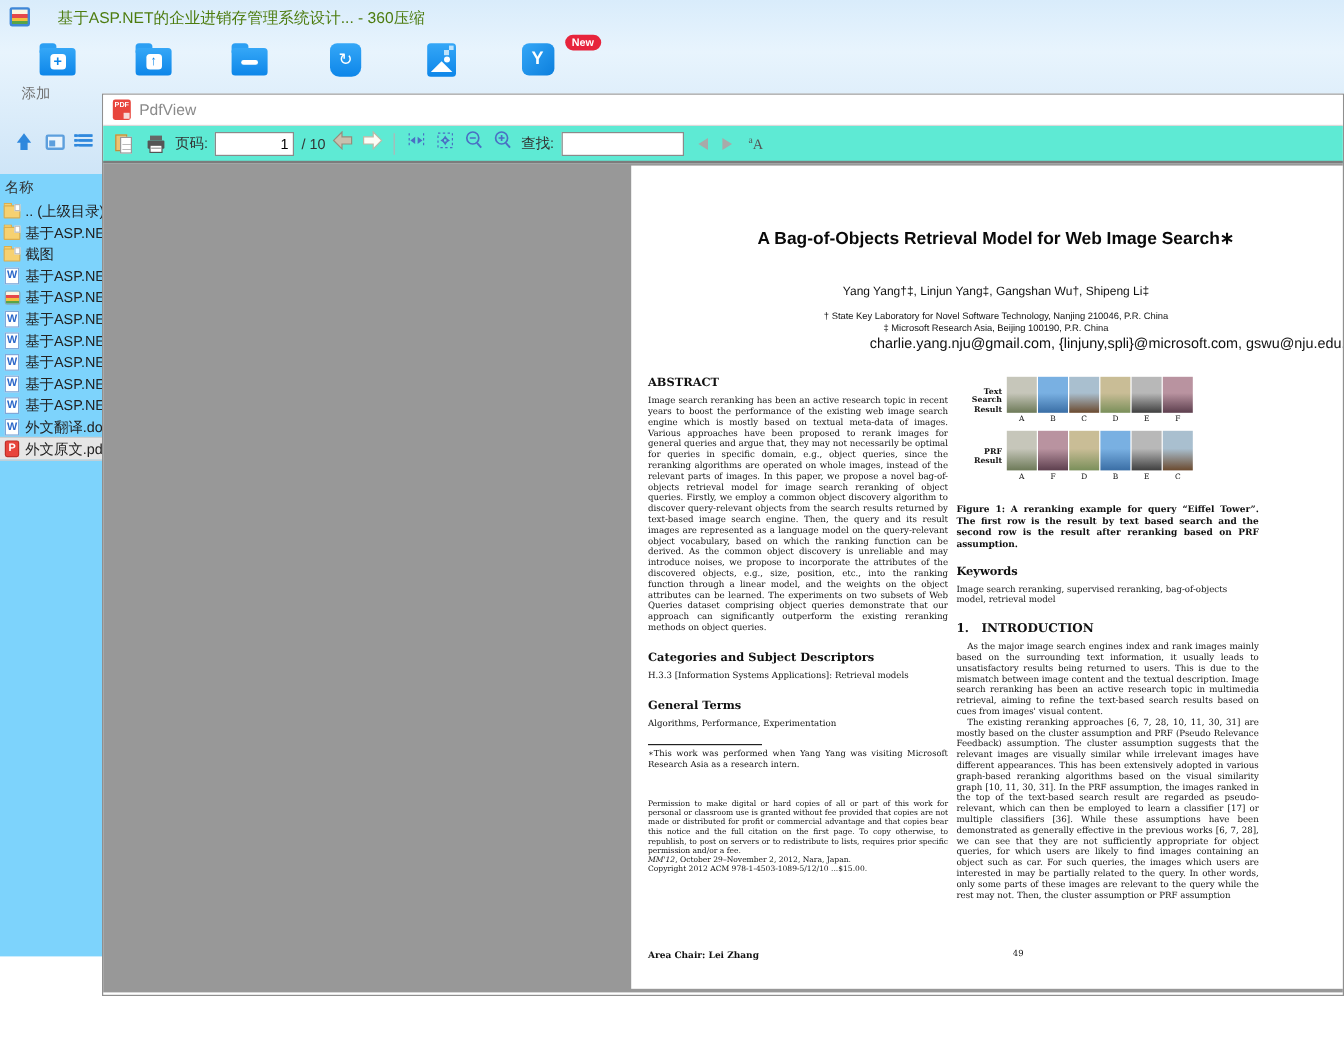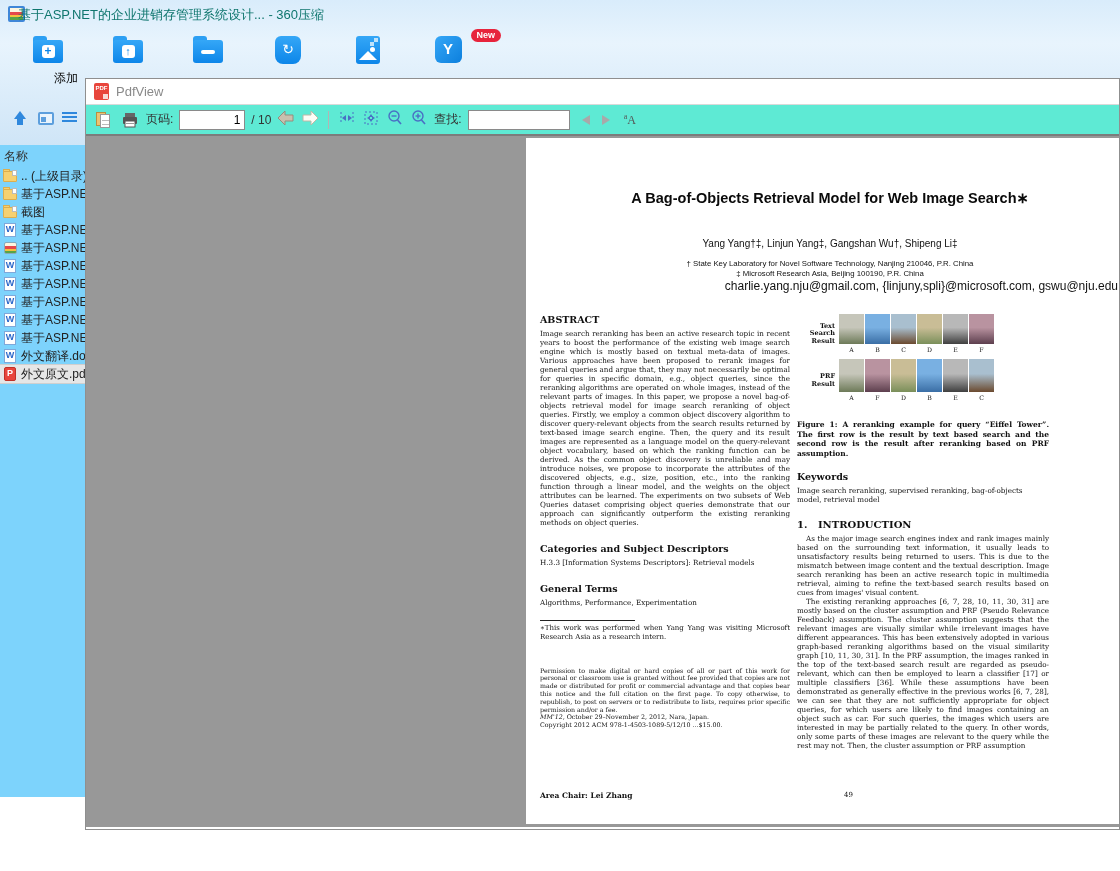--- a/index.html
+++ b/index.html
@@ -5,21 +5,21 @@
   * { margin:0; padding:0; box-sizing:border-box; }
   html,body { width:1120px; height:871px; font-family:"Liberation Sans","DejaVu Sans",sans-serif; background:#ffffff; overflow:hidden; }
   .stage { position:relative; width:1120px; height:871px; background:#ffffff; }
 
   
   .top-blue { position:absolute; left:0; top:0; width:1120px; height:145px;
               background:linear-gradient(180deg,#d9ecfb 0%, #e8f4fd 30%, #cfe5f7 100%); }
   .titlebar { position:absolute; left:0; top:0; width:1120px; height:28px; }
   .app-icon { position:absolute; left:8px; top:6px; width:17px; height:16px; background:#3f87d8; border-radius:2px; overflow:hidden; }
   .app-icon i { position:absolute; left:2px; top:2px; width:13px; height:12px; background:linear-gradient(180deg,#fdf6e0 0 34%, #e5484b 34% 56%, #f3c13d 56% 78%, #58a447 78% 100%); display:block; }
-  .title-text { position:absolute; left:18px; top:6px; font-size:13px; color:#0f766e; }
+  .title-text { position:absolute; left:48px; top:6px; font-size:13px; color:#4d7c0f; }
 
   .big-btn { position:absolute; top:36px; width:60px; height:56px; }
   .bfold { position:relative; width:30px; height:28px; margin:0 auto; }
   .bfold .body { position:absolute; left:0; top:4px; width:30px; height:23px; border-radius:3px;
                  background:linear-gradient(180deg,#35a7f7 0%, #0d86e9 100%); }
   .bfold .tab  { position:absolute; left:0; top:0; width:14px; height:8px; border-radius:3px 3px 0 0;
                  background:#2c9ff3; }
   .glyph { position:absolute; left:0; top:4px; width:30px; height:23px; display:flex; align-items:center; justify-content:center; }
   .g-plus  { width:13px; height:13px; background:#fff; border-radius:3px; color:#0d86e9; font-size:12px; font-weight:bold; line-height:12px; text-align:center; }
   .g-up    { width:13px; height:13px; background:#fff; border-radius:3px; color:#0d86e9; font-size:11px; font-weight:bold; line-height:13px; text-align:center; }
@@ -33,21 +33,21 @@
              background:conic-gradient(#bfe3fb 0 25%, transparent 0 50%, #bfe3fb 0 75%, transparent 0); }
   .page-ic .mnt { position:absolute; left:3px; bottom:4px; width:0; height:0;
              border-left:9px solid transparent; border-right:9px solid transparent; border-bottom:9px solid #fff; }
   .page-ic .sun { position:absolute; right:5px; bottom:12px; width:5px; height:5px; border-radius:50%; background:#fff; }
   .cube { position:relative; width:27px; height:27px; margin:0 auto; border-radius:6px;
           background:linear-gradient(135deg,#35a7f7,#0c7fdd); }
   .cube span { position:absolute; left:0; right:0; top:4px; text-align:center; color:#fff; font-weight:bold; font-size:15px; }
   .cube .side { position:absolute; right:-4px; bottom:-2px; width:12px; height:16px; border-radius:3px; background:#9fd1f5; z-index:-1; }
   .new-badge { position:absolute; left:36px; top:-7px; background:#e7243c; color:#fff; font-size:9px; font-weight:bold;
                padding:1px 6px 2px 6px; border-radius:8px; }
-  .btn-label { margin-top:6px; text-align:right; font-size:12px; color:#000000; }
+  .btn-label { margin-top:6px; text-align:left; font-size:12px; color:#737373; }
 
   
   .nav-icons { position:absolute; left:0; top:108px; width:85px; height:30px; }
   .up-arr { position:absolute; left:12px; top:3px; width:16px; height:16px; }
   .up-arr .tri { position:absolute; left:2px; top:0; width:0; height:0; border-left:6px solid transparent; border-right:6px solid transparent; border-bottom:8px solid #2f88dd; }
   .up-arr .stem { position:absolute; left:5px; top:7px; width:6px; height:7px; background:#2f88dd; }
   .frame-ic { position:absolute; left:38px; top:4px; width:16px; height:13px; border:2px solid #5d9fdd; border-radius:2px; background:#eaf4fc; }
   .frame-ic i { position:absolute; left:1px; bottom:1px; width:5px; height:5px; background:#5d9fdd; display:block; }
   .list-ic { position:absolute; left:62px; top:4px; width:15px; height:13px; }
   .list-ic i { display:block; height:2px; margin-bottom:2px; background:#2f88dd; position:relative; }
@@ -381,21 +381,21 @@
         <div class="pp-title">A Bag-of-Objects Retrieval Model for Web Image Search∗</div>
         <div class="pp-authors">Yang Yang†‡, Linjun Yang‡, Gangshan Wu†, Shipeng Li‡</div>
         <div class="pp-affil1">† State Key Laboratory for Novel Software Technology, Nanjing 210046, P.R. China</div>
         <div class="pp-affil2">‡ Microsoft Research Asia, Beijing 100190, P.R. China</div>
         <div class="pp-emails">charlie.yang.nju@gmail.com, {linjuny,spli}@microsoft.com, gswu@nju.edu.cn</div>
 
         <div class="col col-l">
           <div class="h1s">ABSTRACT</div>
           <div>Image search reranking has been an active research topic in recent years to boost the performance of the existing web image search engine which is mostly based on textual meta-data of images. Various approaches have been proposed to rerank images for general queries and argue that, they may not necessarily be optimal for queries in specific domain, e.g., object queries, since the reranking algorithms are operated on whole images, instead of the relevant parts of images. In this paper, we propose a novel bag-of-objects retrieval model for image search reranking of object queries. Firstly, we employ a common object discovery algorithm to discover query-relevant objects from the search results returned by text-based image search engine. Then, the query and its result images are represented as a language model on the query-relevant object vocabulary, based on which the ranking function can be derived. As the common object discovery is unreliable and may introduce noises, we propose to incorporate the attributes of the discovered objects, e.g., size, position, etc., into the ranking function through a linear model, and the weights on the object attributes can be learned. The experiments on two subsets of Web Queries dataset comprising object queries demonstrate that our approach can significantly outperform the existing reranking methods on object queries.</div>
           <div class="h1s mt">Categories and Subject Descriptors</div>
-          <div style="text-align:left;">H.3.3 [Information Systems Descriptors]: Retrieval models</div>
+          <div style="text-align:left;">H.3.3 [Information Systems Applications]: Retrieval models</div>
           <div class="h1s mt">General Terms</div>
           <div style="text-align:left;">Algorithms, Performance, Experimentation</div>
           <div class="fnrule"></div>
           <div class="fnote">∗This work was performed when Yang Yang was visiting Microsoft Research Asia as a research intern.</div>
           <div class="permission">
             <div>Permission to make digital or hard copies of all or part of this work for personal or classroom use is granted without fee provided that copies are not made or distributed for profit or commercial advantage and that copies bear this notice and the full citation on the first page. To copy otherwise, to republish, to post on servers or to redistribute to lists, requires prior specific permission and/or a fee.</div>
             <div><span class="ital">MM'12,</span><span> October 29–November 2, 2012, Nara, Japan.</span></div>
             <div>Copyright 2012 ACM 978-1-4503-1089-5/12/10 ...$15.00.</div>
           </div>
         </div>

